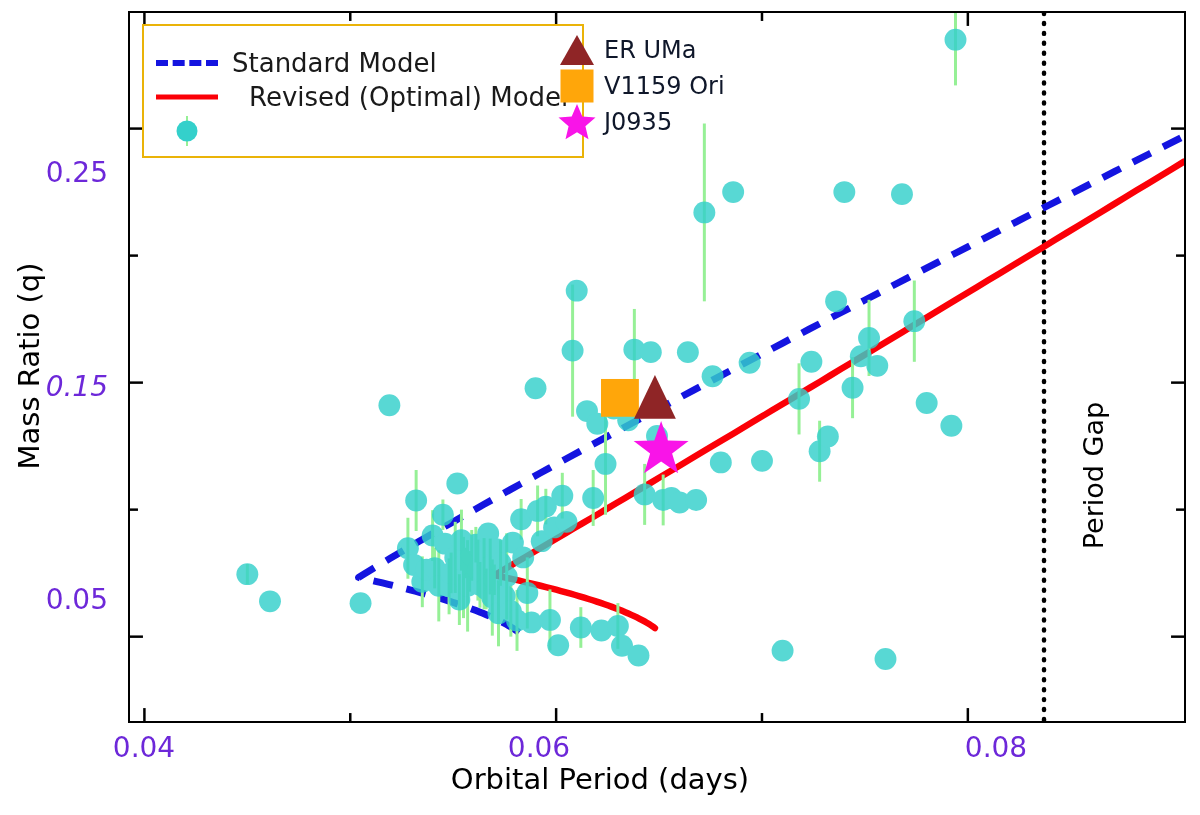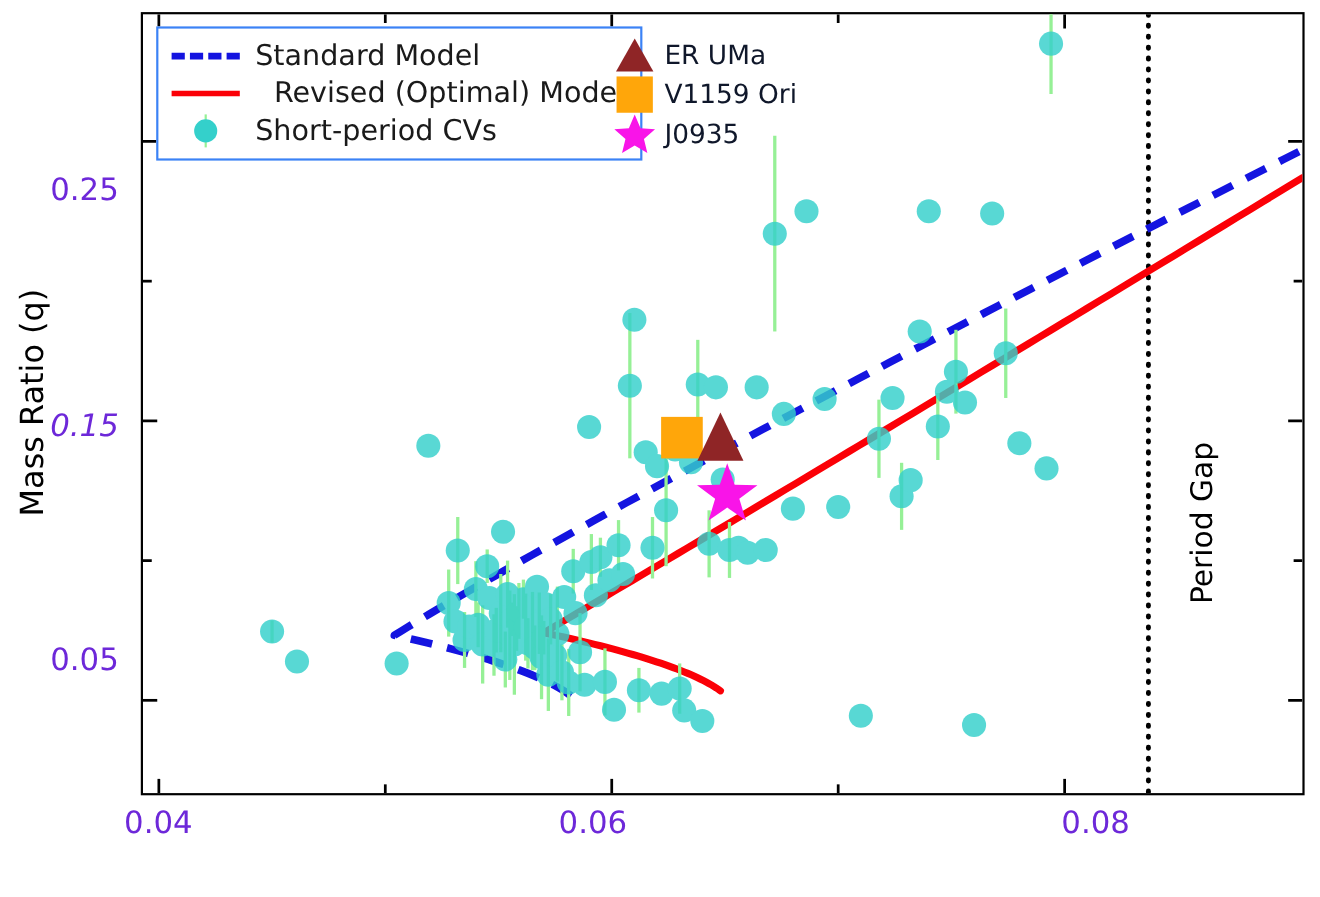--- a/index.html
+++ b/index.html
@@ -68,23 +68,23 @@
     text-align: center;
     font-size: 27px;
     color: #000000;
     transform: rotate(-90deg);
     transform-origin: center center;
   }
   
   #legend-main {
     position: absolute;
     left: 142px; top: 24px;
-    border: 2px solid #3b82f6;
+    border: 2px solid #eab308;
     background: #ffffff;
-    padding: 8px 14px 8px 12px;
+    padding: 20px 14px 8px 12px;
     box-sizing: border-box;
   }
   .legend-row {
     display: flex;
     align-items: center;
     height: 34px;
   }
   .legend-key {
     width: 62px;
     height: 30px;
@@ -377,20 +377,21 @@
   </div>
 
   <div class="tick-label ytick-label" style="left:8px; top:156px; width:100px;">0.25</div>
   <div class="tick-label ytick-label" style="left:8px; top:370px; width:100px;font-style:italic;">0.15</div>
   <div class="tick-label ytick-label" style="left:8px; top:583px; width:100px;text-align:right;">0.05</div>
 
   <div class="tick-label xtick-label" style="left:94px; top:731px; width:100px;">0.04</div>
   <div class="tick-label xtick-label" style="left:489px; top:731px; width:100px;">0.06</div>
   <div class="tick-label xtick-label" style="left:946px; top:731px; width:100px;">0.08</div>
 
+  <div id="xlabel">Orbital Period (days)</div>
   <div id="ylabel">Mass Ratio (q)</div>
 
   <div id="period-gap-label">Period Gap</div>
 
   <div id="legend-main">
     <div class="legend-row">
       <span class="legend-key">
         <span class="key-dashed"></span>
       </span>
       <span class="legend-text">Standard Model</span>
@@ -401,21 +402,20 @@
       </span>
       <span class="legend-text indent">Revised (Optimal) Model</span>
     </div>
     <div class="legend-row">
       <span class="legend-key">
         <span class="key-point">
             <span class="bar"></span>
             <span class="dot"></span>
           </span>
       </span>
-      <span class="legend-text">Short-period CVs</span>
     </div>
   </div>
 
   <div id="legend-objects">
     <div class="obj-row">
       <span class="obj-key">
         <span class="tri-key"></span>
       </span>
       <span class="obj-text">ER UMa</span>
     </div>

